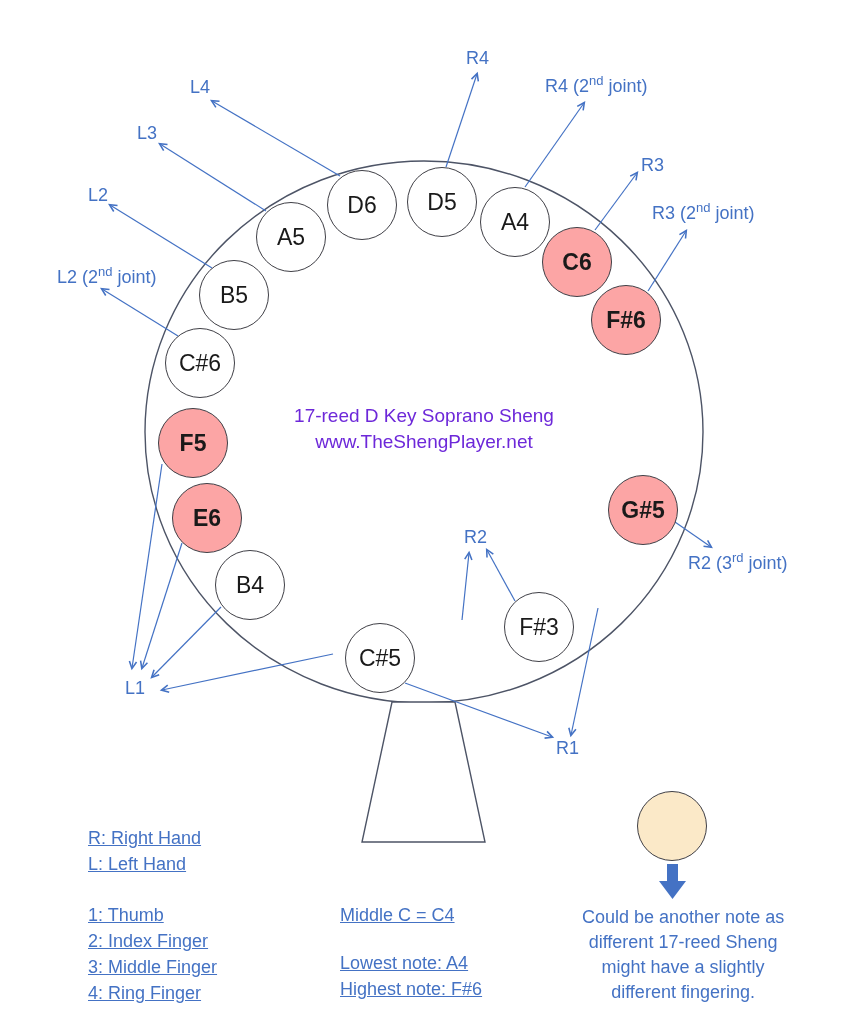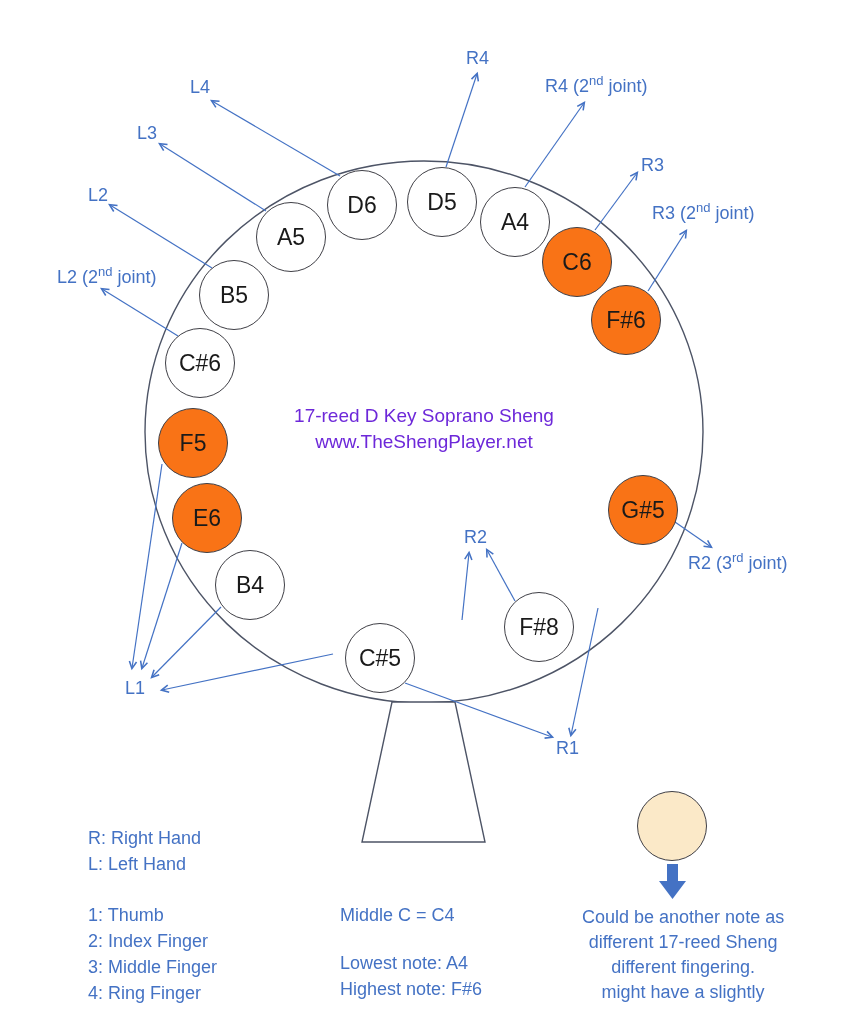--- a/index.html
+++ b/index.html
@@ -8,31 +8,31 @@
     font-family:"Liberation Sans","DejaVu Sans",sans-serif;
   }
   .stage svg{position:absolute;left:0;top:0;z-index:1;}
   .note{
     position:absolute;width:70px;height:70px;box-sizing:border-box;
     border:1.6px solid #3f3f46;border-radius:50%;
     background:#ffffff;z-index:2;
     display:flex;align-items:center;justify-content:center;
     font-size:23px;color:#1a1a1a;letter-spacing:0px;
   }
-  .note.hl{background:#f97316;}
+  .note.hl{background:#fca5a5;font-weight:bold;}
   .flabel{
     position:absolute;z-index:3;color:#4472c4;font-size:18px;white-space:nowrap;text-align:right;
   }
   .flabel sup{font-size:13px;vertical-align:super;}
   .title{
     position:absolute;z-index:2;left:224px;top:403px;width:400px;text-align:center;
     color:#6d28d9;font-size:19px;line-height:26px;
   }
   .txtblock{
-    position:absolute;z-index:2;color:#4472c4;font-size:18px;line-height:26px;white-space:nowrap;
+    position:absolute;z-index:2;color:#4472c4;font-size:18px;line-height:26px;white-space:nowrap;text-decoration:underline;
   }
   .callout-circle{
     position:absolute;z-index:2;left:637px;top:791px;width:70px;height:70px;box-sizing:border-box;
     border:1.6px solid #3f3f46;border-radius:50%;background:#fbe9c8;
   }
   .callout-text{
     position:absolute;z-index:2;left:582px;top:905px;color:#4472c4;font-size:18px;line-height:25px;white-space:nowrap;text-align:center;
   }
 </style>
 </head>
@@ -73,21 +73,21 @@
 
     <path d="M667,864 L678,864 L678,881 L686,881 L672.5,899 L659,881 L667,881 Z" fill="#4472c4"></path>
   </svg>
 
   <div class="note" style="left:327px;top:170px">D6</div>
   <div class="note" style="left:407px;top:167px">D5</div>
   <div class="note" style="left:480px;top:187px">A4</div>
   <div class="note hl" style="left:542px;top:227px">C6</div>
   <div class="note hl" style="left:591px;top:285px">F#6</div>
   <div class="note hl" style="left:608px;top:475px">G#5</div>
-  <div class="note" style="left:504px;top:592px">F#8</div>
+  <div class="note" style="left:504px;top:592px">F#3</div>
   <div class="note" style="left:345px;top:623px">C#5</div>
   <div class="note" style="left:215px;top:550px">B4</div>
   <div class="note hl" style="left:172px;top:483px">E6</div>
   <div class="note hl" style="left:158px;top:408px">F5</div>
   <div class="note" style="left:165px;top:328px">C#6</div>
   <div class="note" style="left:199px;top:260px">B5</div>
   <div class="note" style="left:256px;top:202px">A5</div>
 
   <div class="title">
     <div>17-reed D Key Soprano Sheng</div>
@@ -124,17 +124,17 @@
   <div class="txtblock" style="left:340px;top:902px">Middle C = C4</div>
   <div class="txtblock" style="left:340px;top:950px">
     <div>Lowest note: A4</div>
     <div>Highest note: F#6</div>
   </div>
 
   <div class="callout-circle"></div>
   <div class="callout-text">
     <div>Could be another note as</div>
     <div>different 17-reed Sheng</div>
+    <div>might have a slightly</div>
     <div>different fingering.</div>
-    <div>might have a slightly</div>
   </div>
 
 </div>
 
 </body></html>

